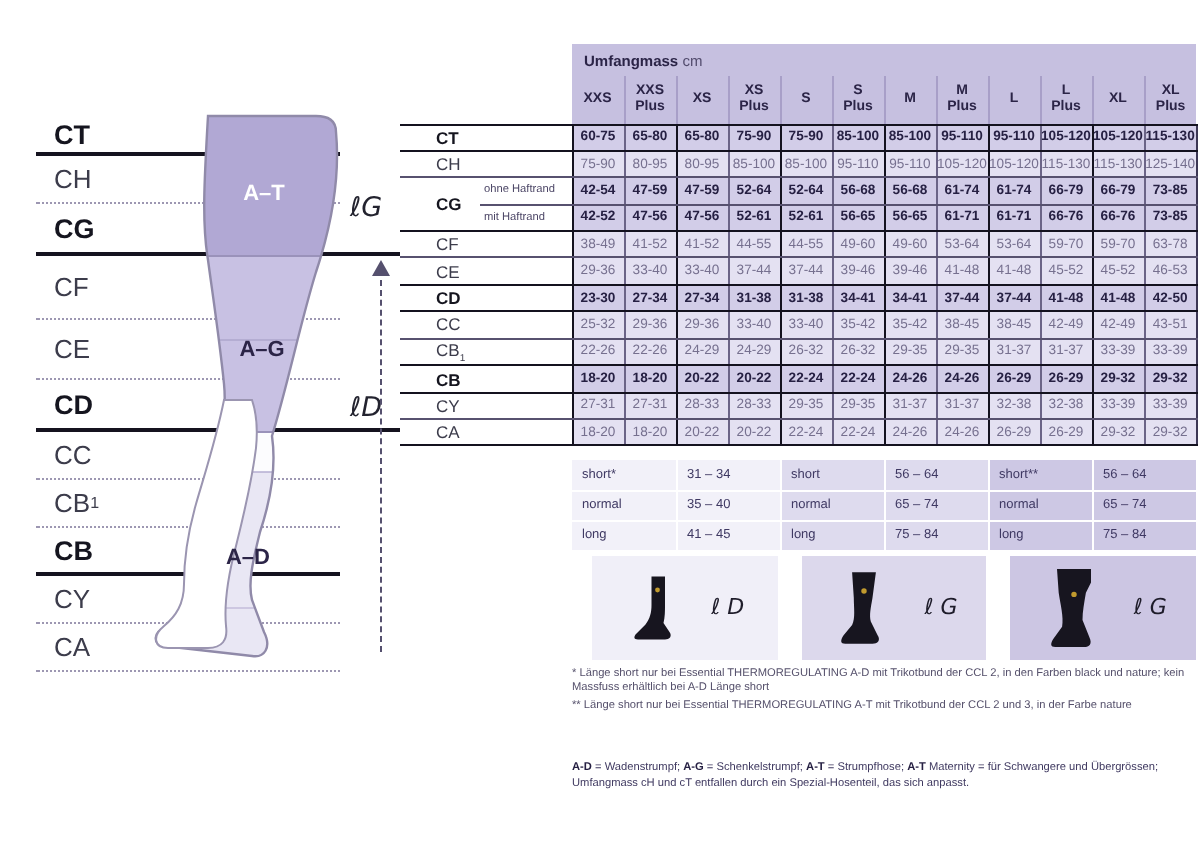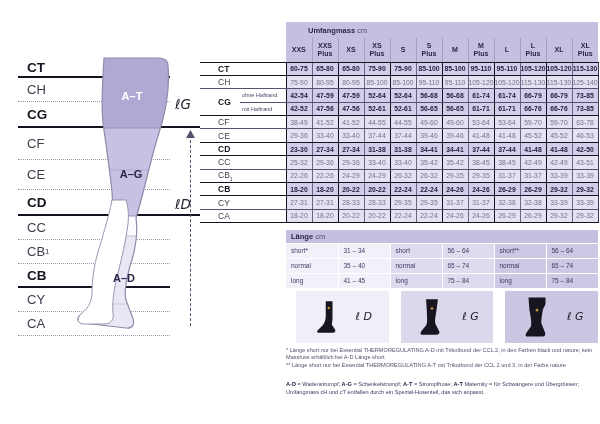--- a/index.html
+++ b/index.html
@@ -21,21 +21,21 @@
   .leg{position:absolute;left:56px;top:-6px;}
   .leg text{font-family:"Liberation Sans",sans-serif;font-size:11px;font-weight:bold;}
 
   
   .right{position:absolute;left:200px;top:0;width:398px;padding-top:22px;}
 
   table.ut{border-collapse:collapse;table-layout:fixed;width:398px;}
   table.ut td{padding:0;text-align:center;vertical-align:middle;box-sizing:border-box;}
   .ut .blank{border:none;background:#fff;}
   .ut .blank2{border:none;border-bottom:1.6px solid #14121f;background:#fff;}
-  .ut .band{background:#c6c0e0;text-align:left;padding-left:22px;font-size:7.5px;
+  .ut .band{background:#c6c0e0;text-align:left;padding-left:6px;font-size:7.5px;
             color:#2b2447;border:none;}
   .ut .band .unit{font-weight:normal;opacity:.75;}
   .ut .size{background:#c6c0e0;font-size:7px;font-weight:bold;color:#2b2447;line-height:1.15;
             border-left:1px solid #a89fc8;border-bottom:1.6px solid #14121f;}
   .ut .size.first{border-left:none;}
   .ut .lab{background:#fff;text-align:left;padding-left:18px;font-size:8.5px;color:#3c3c4b;
            border-bottom:1px solid #57516f;}
   .ut .lab.b{font-weight:bold;color:#15151f;}
   .ut .lab sub{font-size:5px;}
   .ut .sub{background:#fff;text-align:left;padding-left:2px;font-size:5.6px;color:#4c4666;
@@ -369,23 +369,20 @@
         <table class="lt">
           <colgroup>
             <col style="width:52px">
             <col style="width:52px">
             <col style="width:52px">
             <col style="width:52px">
             <col style="width:52px">
             <col style="width:52px">
           </colgroup>
           <tbody>
-            <tr style="height:13px">
-              <td class="lband" colspan="6"><b>Länge</b> <span class="unit">cm</span></td>
-            </tr>
             <tr style="height:15px">
               <td class="g0">short*</td>
               <td class="g0">31 – 34</td>
               <td class="g1">short</td>
               <td class="g1">56 – 64</td>
               <td class="g2">short**</td>
               <td class="g2 lastc">56 – 64</td>
             </tr>
             <tr style="height:15px">
               <td class="g0">normal</td>

